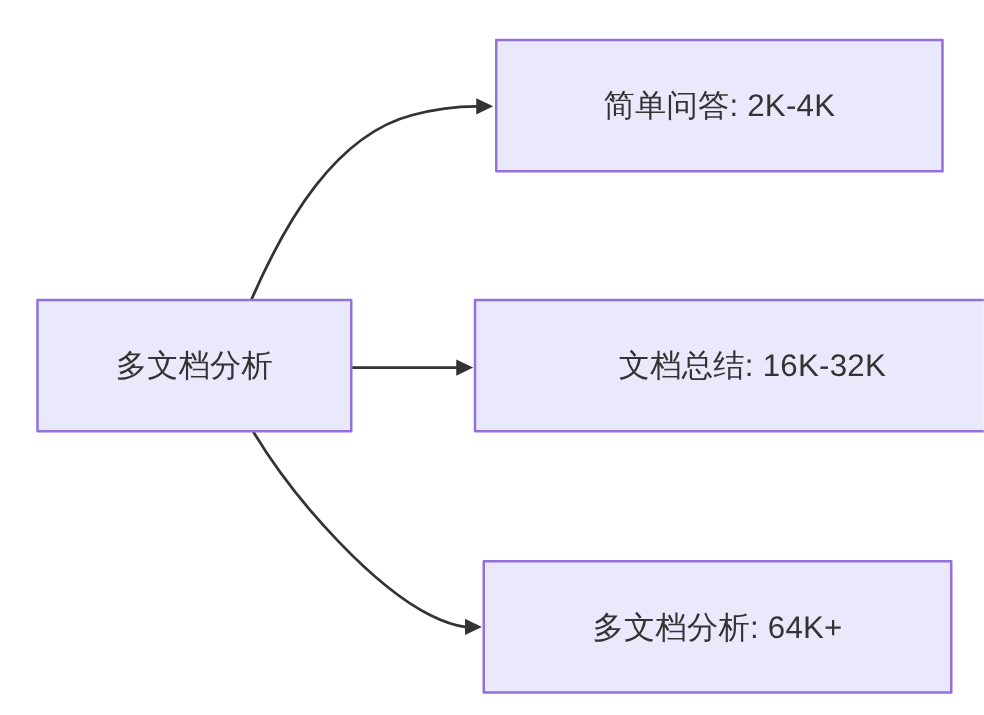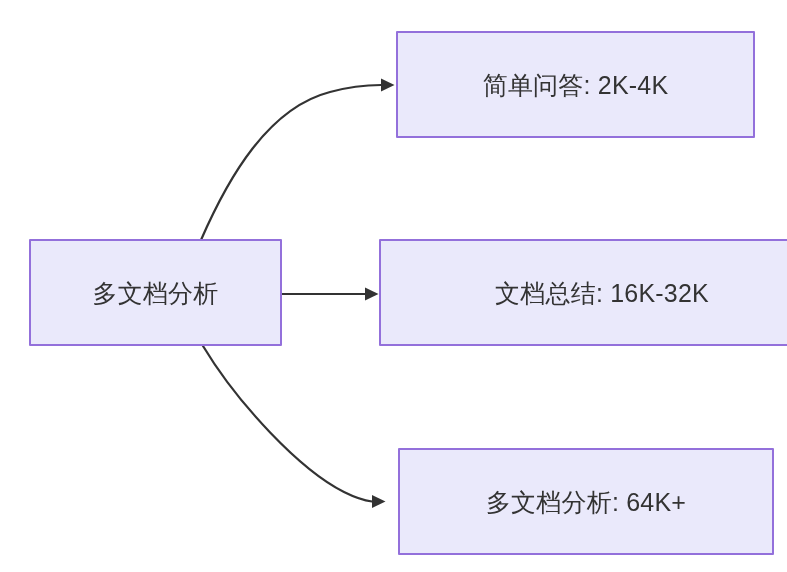--- a/index.html
+++ b/index.html
@@ -75,21 +75,20 @@
     width: 446px;
     height: 107px;
     justify-content: center;
   }
 
   #node-multi-doc {
     left: 386px;
     top: 448px;
     width: 376px;
     height: 107px;
-    margin-left: 12px;
   }
 
   .edge-path {
     fill: none;
     stroke: #333333;
     stroke-width: 2.2;
     stroke-linecap: round;
   }
 
   .arrow-head {

